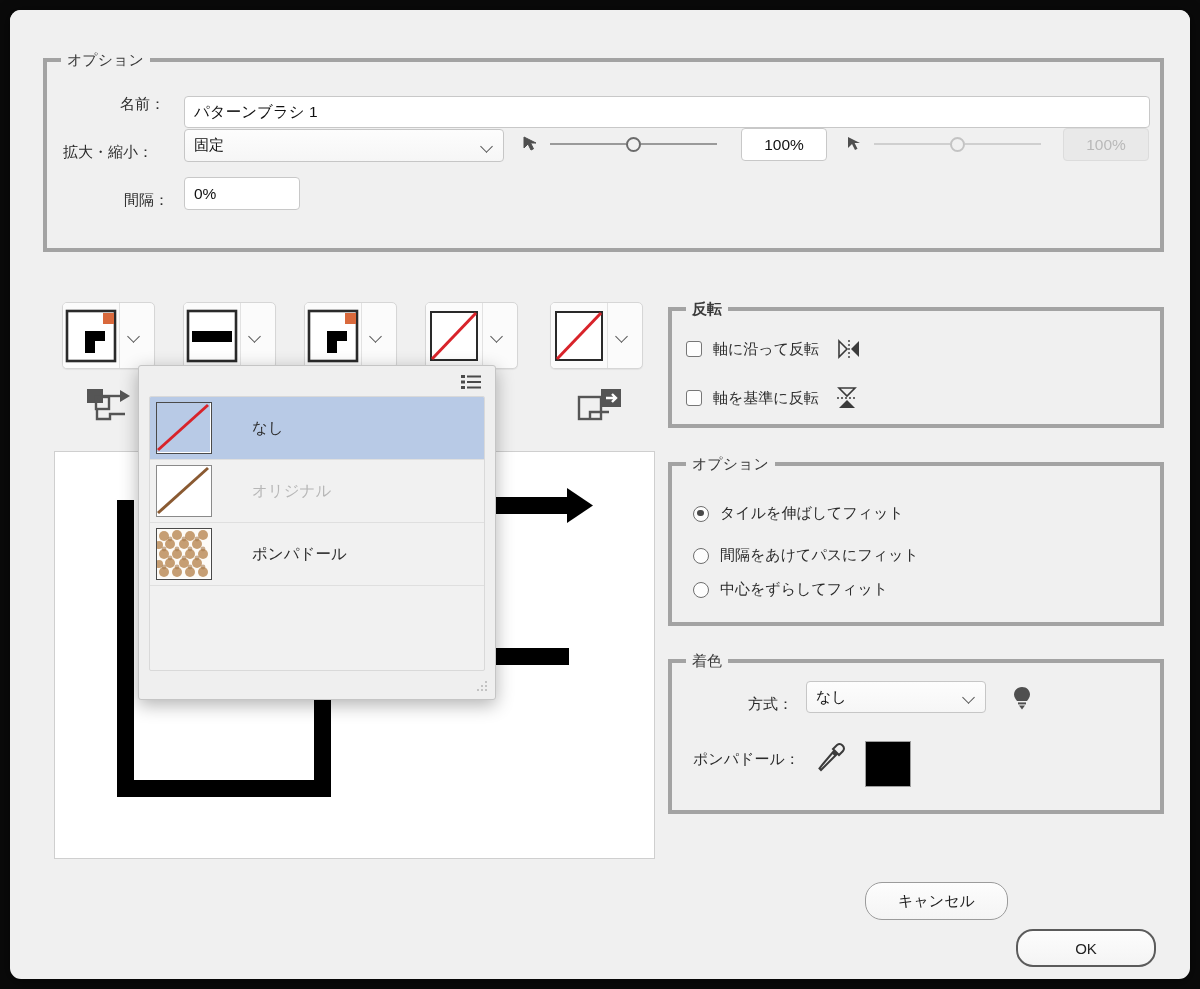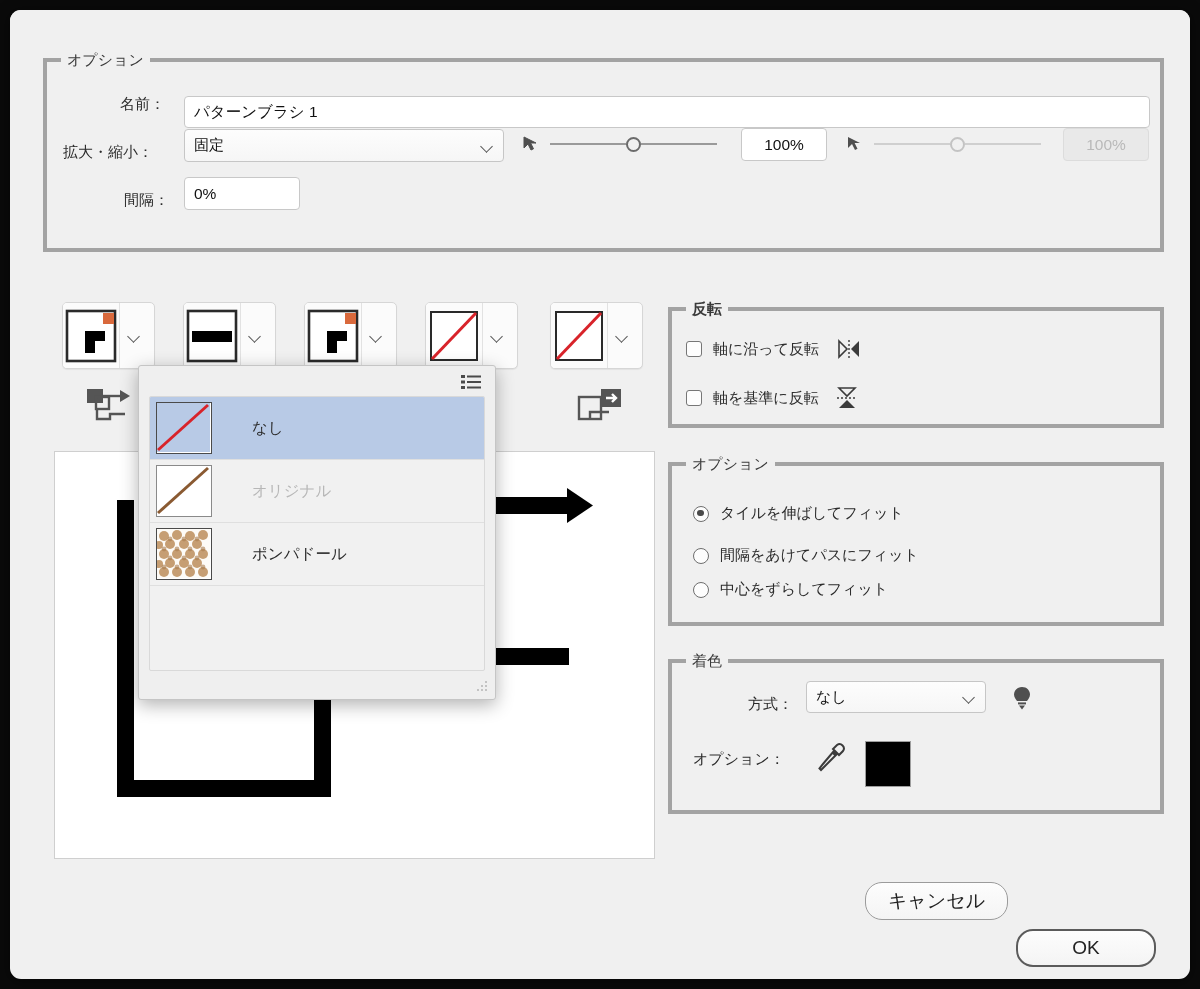--- a/index.html
+++ b/index.html
@@ -105,21 +105,21 @@
   }
   .radio.on::after{
     content:"";position:absolute;left:3.3px;top:3.3px;width:6.5px;height:6.5px;
     border-radius:50%;background:#4a4a4a;
   }
 
   
   .pushbtn{
     position:absolute;border-radius:17px;background:linear-gradient(#fdfdfd,#f4f4f4);
     border:1px solid #9b9b9b;display:flex;align-items:center;justify-content:center;
-    font-size:19px;color:#222;box-sizing:border-box;
+    font-size:15px;color:#222;box-sizing:border-box;
   }
   .pushbtn.primary{border:2px solid #5b5b5b;}
 
   
   .popup{
     position:absolute;background:#efefef;border:1px solid #c5c5c5;
     border-radius:3px;box-shadow:0 5px 18px rgba(0,0,0,.30);
     z-index:50;
   }
   .popup .tophead{height:30px;position:relative;}
@@ -432,21 +432,21 @@
       <div class="selectbox" style="left:796px;top:671px;width:180px;height:32px;">
         <span>なし</span>
         <span class="chev"></span>
       </div>
       <svg style="position:absolute;left:1000px;top:675px;" width="24" height="26" viewBox="0 0 24 26">
         <path d="M12 2 C7 2 4 5.6 4 9.6 C4 12.6 6 14.4 7 16 L17 16 C18 14.4 20 12.6 20 9.6 C20 5.6 17 2 12 2 Z" fill="#4f4f4f"></path>
         <rect x="8" y="17.4" width="8" height="2" fill="#4f4f4f"></rect>
         <path d="M9 20.6 L15 20.6 L12 24.4 Z" fill="#4f4f4f"></path>
       </svg>
 
-      <div class="lbl" style="left:683px;top:740px;">オプション：</div>
+      <div class="lbl" style="left:683px;top:740px;">ポンパドール：</div>
       <svg style="position:absolute;left:806px;top:732px;" width="30" height="32" viewBox="0 0 30 32">
         <path d="M21 3 a4.3 4.3 0 0 1 6 6 l-4 4 -6 -6 z" fill="none" stroke="#3b3b3b" stroke-width="2"></path>
         <path d="M17.5 9.5 L20.5 12.5 L9 24 L5 28 L3.5 26.5 L7 22 Z" fill="none" stroke="#3b3b3b" stroke-width="2"></path>
         <path d="M16.5 10.5 L19.5 13.5" stroke="#3b3b3b" stroke-width="2"></path>
       </svg>
       <div style="position:absolute;left:855px;top:731px;width:44px;height:44px;background:#000;border:1px solid #9e9e9e;"></div>
 
       <div class="pushbtn" style="left:855px;top:872px;width:143px;height:38px;">キャンセル</div>
       <div class="pushbtn primary" style="left:1006px;top:919px;width:140px;height:38px;">OK</div>
 

